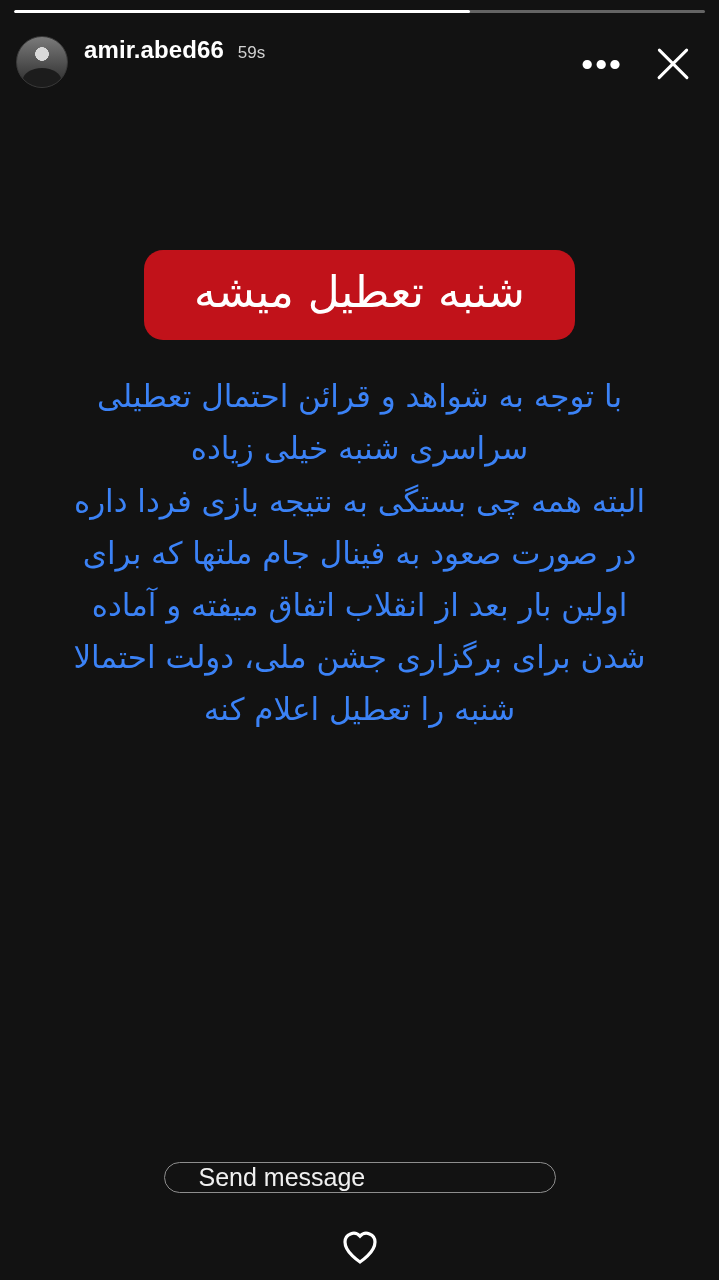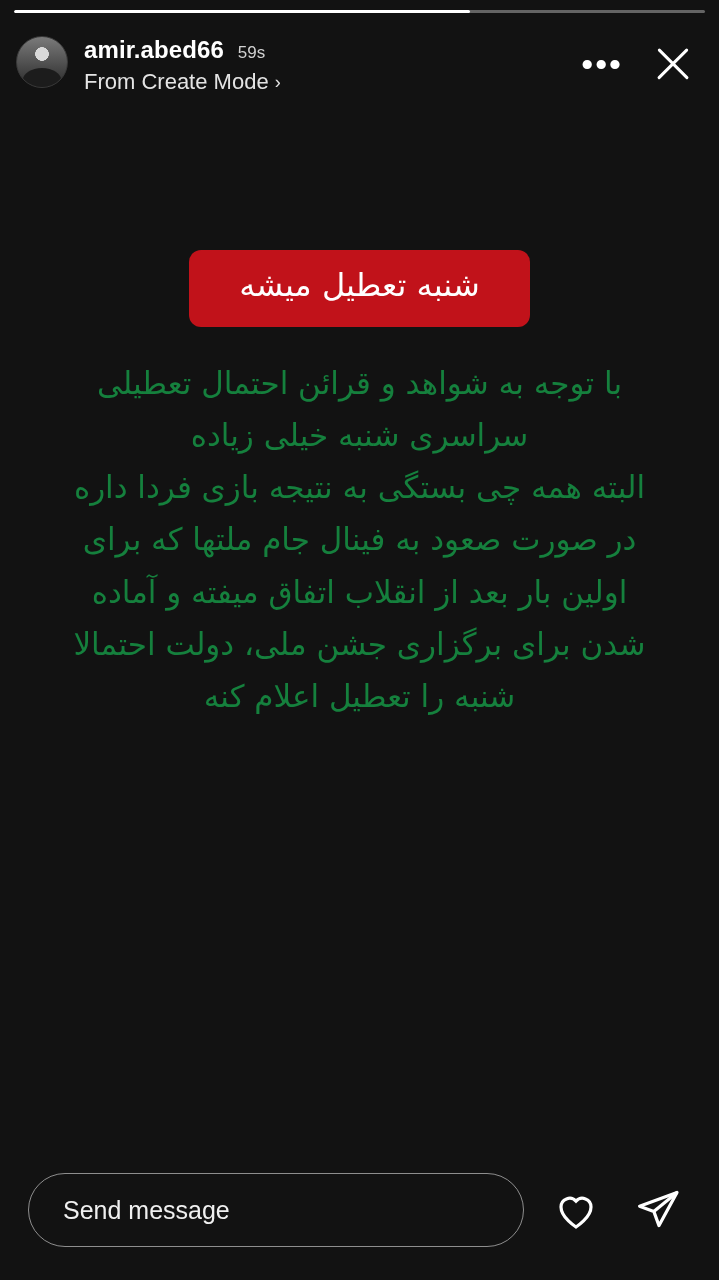--- a/index.html
+++ b/index.html
@@ -167,53 +167,54 @@
     right: 0;
     display: flex;
     flex-direction: column;
     align-items: center;
     direction: rtl;
   }
 
   .headline {
     background: #c1121a;
     color: #ffffff;
-    font-size: 32px;
+    font-size: 44px;
     font-weight: 400;
     padding: 18px 50px 24px;
-    border-radius: 12px;
+    border-radius: 19px;
     line-height: 1.1;
     letter-spacing: 0;
     white-space: nowrap;
     font-family: "DejaVu Sans", sans-serif;
   }
 
   .body-text {
     margin-top: 30px;
     width: 600px;
     text-align: center;
-    color: #15803d;
+    color: #3b82f6;
     font-size: 31px;
     line-height: 1.68;
     font-family: "DejaVu Sans", sans-serif;
     white-space: pre-line;
     font-weight: 400;
   }
 
   
   .bottom {
     position: absolute;
     left: 0;
     right: 0;
     bottom: 22px;
     height: 96px;
     display: flex;
     align-items: center;
     padding: 0 28px;
     gap: 22px;
+    flex-direction: column;
   }
 
   .msg-input {
     flex: 1 1 auto;
     height: 74px;
     border-radius: 38px;
     border: 1.6px solid #8e8e8e;
     background: transparent;
     color: #ffffff;
     font-size: 25px;
@@ -246,24 +247,20 @@
   </div>
 
   <div class="header">
     <div class="avatar"></div>
 
     <div class="head-text">
       <div class="head-line1">
         <span class="username">amir.abed66</span>
         <span class="timestamp">59s</span>
       </div>
-      <div class="sub-line">
-        <span>From Create Mode</span>
-        <span class="chev">›</span>
-      </div>
     </div>
 
     <div class="head-actions">
       <div class="dots">•••</div>
       <div class="close-x"></div>
     </div>
   </div>
 
   <div class="content">
     <div class="headline">شنبه تعطیل میشه</div>

